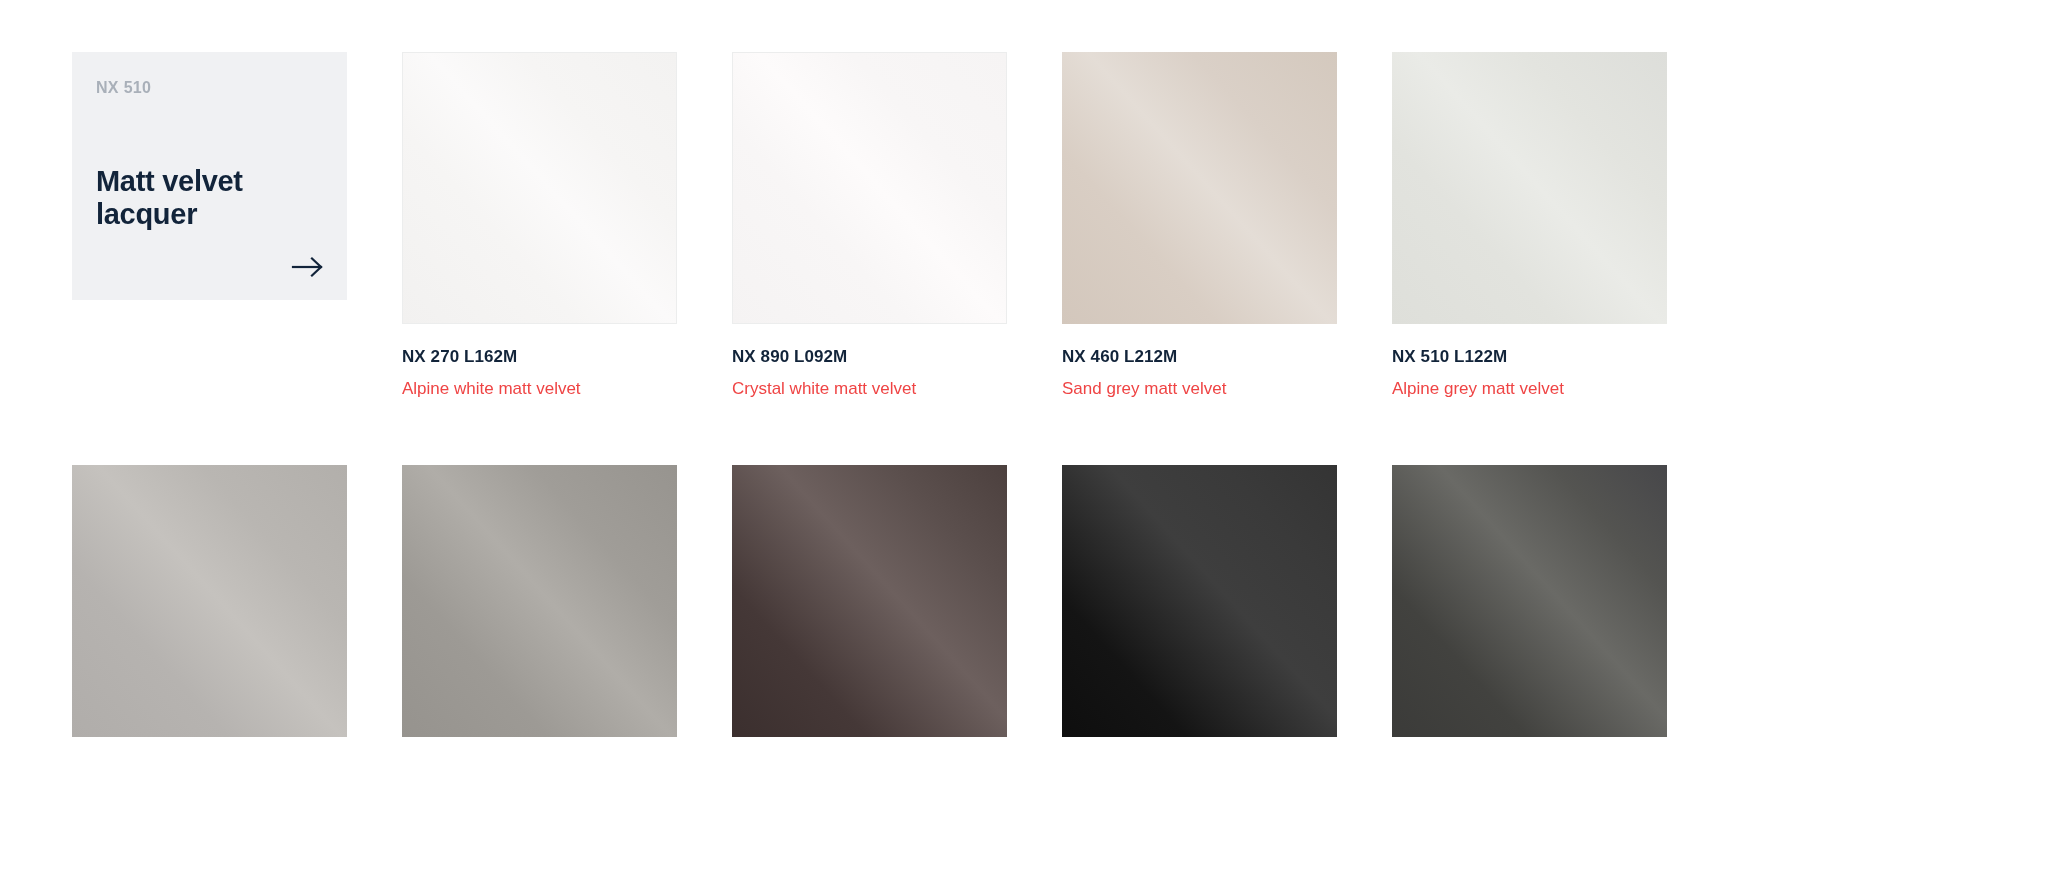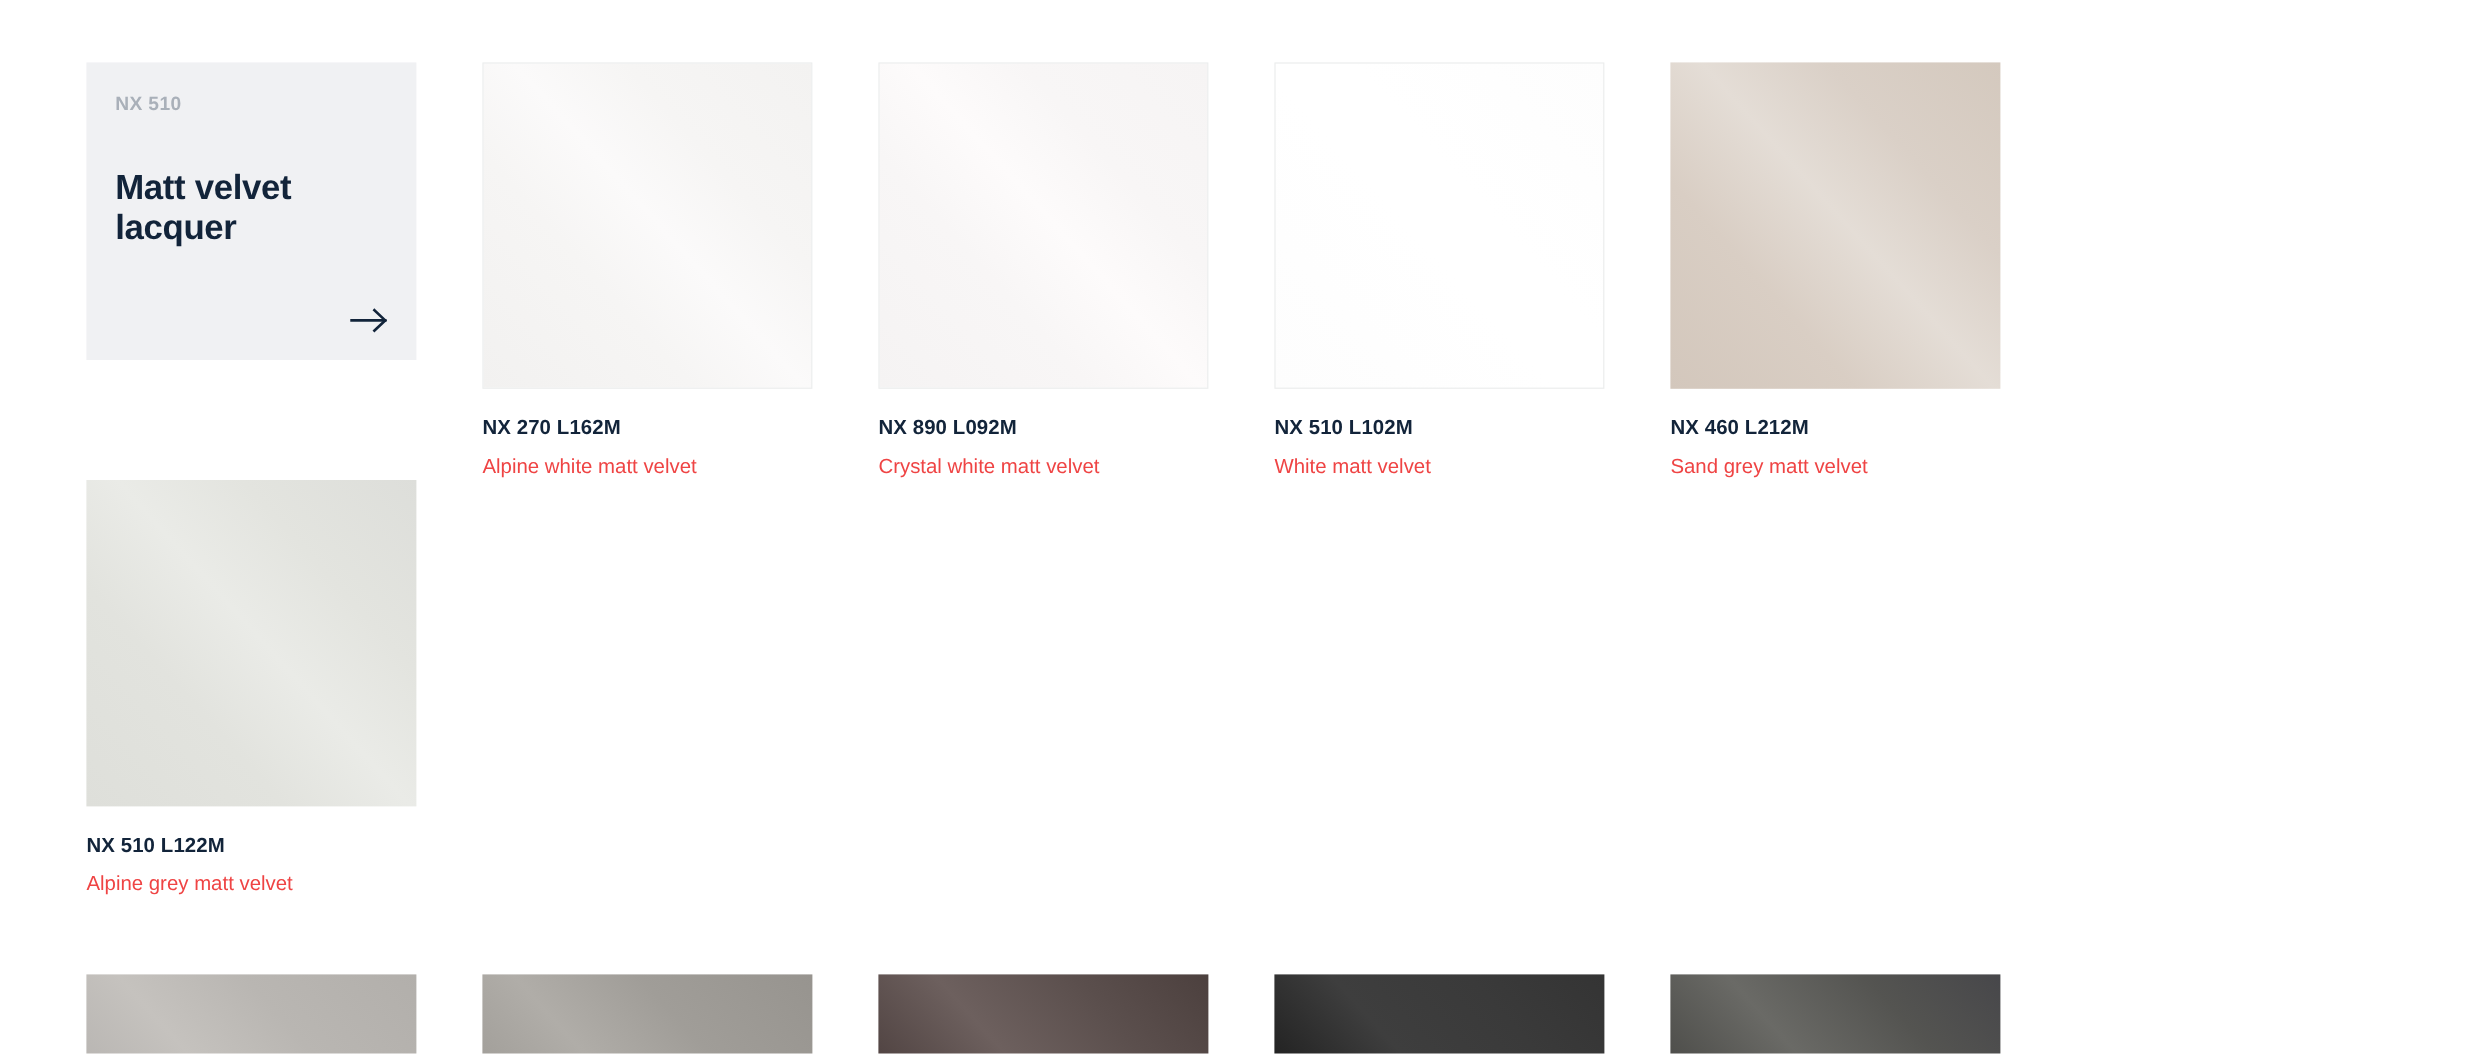--- a/index.html
+++ b/index.html
@@ -34,20 +34,21 @@
   
   .lead-card {
     position: relative;
     box-sizing: border-box;
     width: 275px;
     height: 248px;
     background: #f0f1f3;
     padding: 26px 24px 19px 24px;
     display: flex;
     flex-direction: column;
+    gap: 24px;
   }
   .lead-eyebrow {
     font-size: 16px;
     font-weight: 700;
     letter-spacing: 0.02em;
     color: #a9b0b9;
     line-height: 1.2;
   }
   .lead-title {
     margin-top: 44px;
@@ -129,25 +130,20 @@
       <div class="swatch-code">NX 270 L162M</div>
       <div class="swatch-desc">Alpine white matt velvet</div>
     </div>
 
     <div class="swatch-cell">
       <div class="swatch-chip has-outline" style="background: linear-gradient(48deg, rgb(245, 243, 243) 0%, rgb(248, 246, 246) 34%, rgb(253, 251, 251) 52%, rgb(248, 246, 246) 70%, rgb(246, 244, 244) 100%);"></div>
       <div class="swatch-code">NX 890 L092M</div>
       <div class="swatch-desc">Crystal white matt velvet</div>
     </div>
 
-    <div class="swatch-cell">
-      <div class="swatch-chip has-outline" style="background: linear-gradient(48deg, rgb(253, 253, 253) 0%, rgb(255, 255, 255) 45%, rgb(255, 255, 255) 60%, rgb(253, 253, 253) 100%);"></div>
-      <div class="swatch-code">NX 510 L102M</div>
-      <div class="swatch-desc">White matt velvet</div>
-    </div>
 
     <div class="swatch-cell">
       <div class="swatch-chip" style="background: linear-gradient(48deg, rgb(211, 199, 188) 0%, rgb(217, 206, 196) 30%, rgb(228, 221, 214) 52%, rgb(218, 208, 199) 72%, rgb(212, 201, 190) 100%);"></div>
       <div class="swatch-code">NX 460 L212M</div>
       <div class="swatch-desc">Sand grey matt velvet</div>
     </div>
 
     <div class="swatch-cell">
       <div class="swatch-chip" style="background: linear-gradient(48deg, rgb(222, 223, 218) 0%, rgb(226, 227, 222) 32%, rgb(234, 235, 231) 52%, rgb(227, 228, 223) 72%, rgb(221, 222, 218) 100%);"></div>
       <div class="swatch-code">NX 510 L122M</div>

